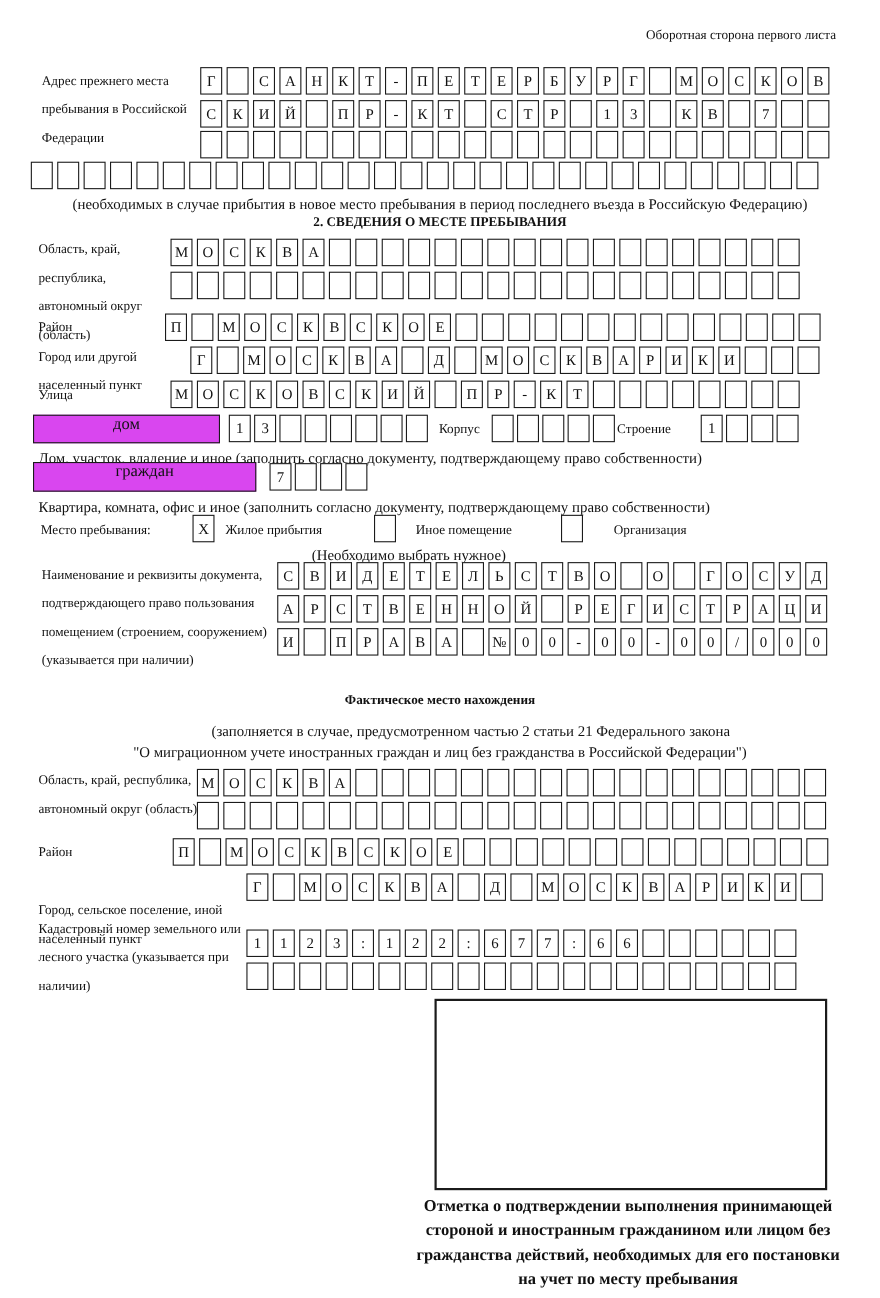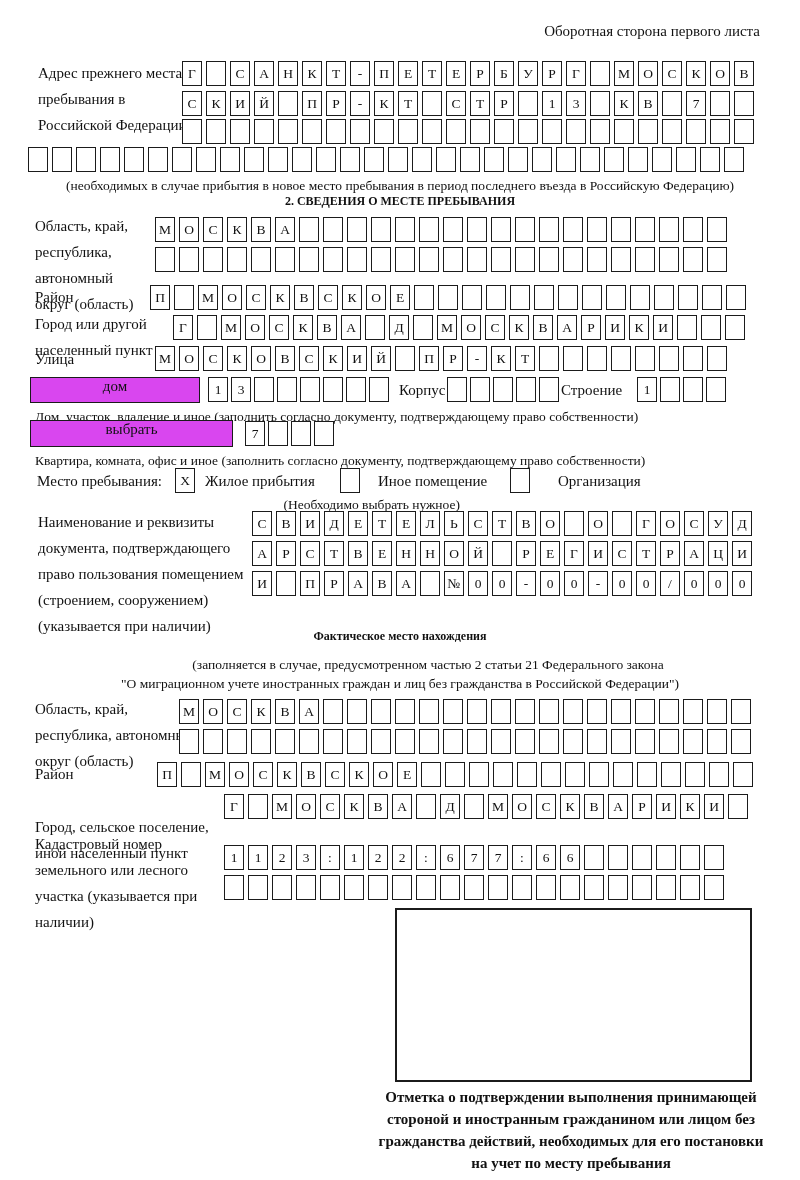--- a/index.html
+++ b/index.html
@@ -1,21 +1,21 @@
 <!DOCTYPE html>
 <html><head>
 <meta charset="utf-8">
 <style>
   html,body{margin:0;padding:0;background:#fff;}
   #page{
     position:relative;width:800px;height:1180px;background:#ffffff;
     font-family:"Liberation Serif", serif;color:#111;overflow:hidden;
   }
   .abs{position:absolute;}
-  .lbl{font-size:15px;line-height:26px;}
+  .lbl{font-size:12px;line-height:26px;}
   .cap{font-size:13.5px;line-height:19px;}
   .title{font-size:12px;font-weight:bold;text-align:center;width:100%;}
   .center{text-align:center;width:100%;}
   .cellrow{position:absolute;display:flex;gap:4px;}
   .cellrow.tight{gap:3px;}
   .cell{
     width:20px;height:25px;box-sizing:border-box;border:1.6px solid #1b1b1b;
     display:flex;align-items:center;justify-content:center;
     font-size:13.5px;background:#fff;flex:0 0 auto;
   }
@@ -311,21 +311,21 @@
   <div class="abs lbl" style="left:561px;top:377px;">Строение</div>
   <div class="cellrow tight" style="left:637px;top:377px;">
       <span class="cell">1</span>
       <span class="cell"></span>
       <span class="cell"></span>
       <span class="cell"></span>
     </div>
   <div class="abs cap" style="left:35px;top:407px;">Дом, участок, владение и иное (заполнить согласно документу, подтверждающему право собственности)</div>
 
   <div class="abs bigbox" style="left:30px;top:420px;width:203px;height:27px;">
-    <span>выбрать</span>
+    <span>граждан</span>
   </div>
   <div class="cellrow tight" style="left:245px;top:421px;">
       <span class="cell">7</span>
       <span class="cell"></span>
       <span class="cell"></span>
       <span class="cell"></span>
     </div>
   <div class="abs cap" style="left:35px;top:451px;">Квартира, комната, офис и иное (заполнить согласно документу, подтверждающему право собственности)</div>
 
   <div class="abs lbl" style="left:37px;top:468px;">Место пребывания:</div>

